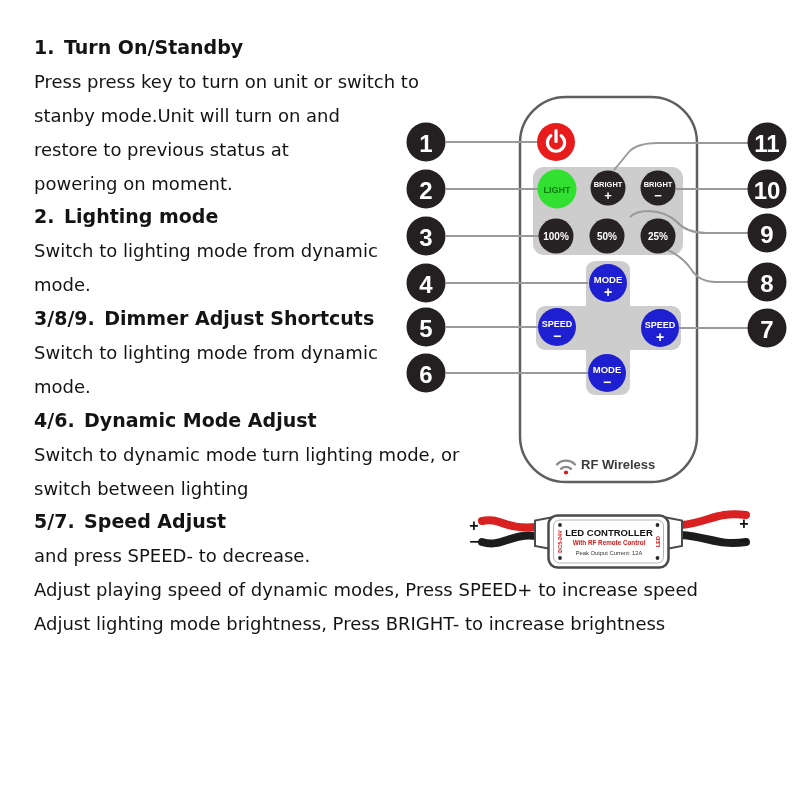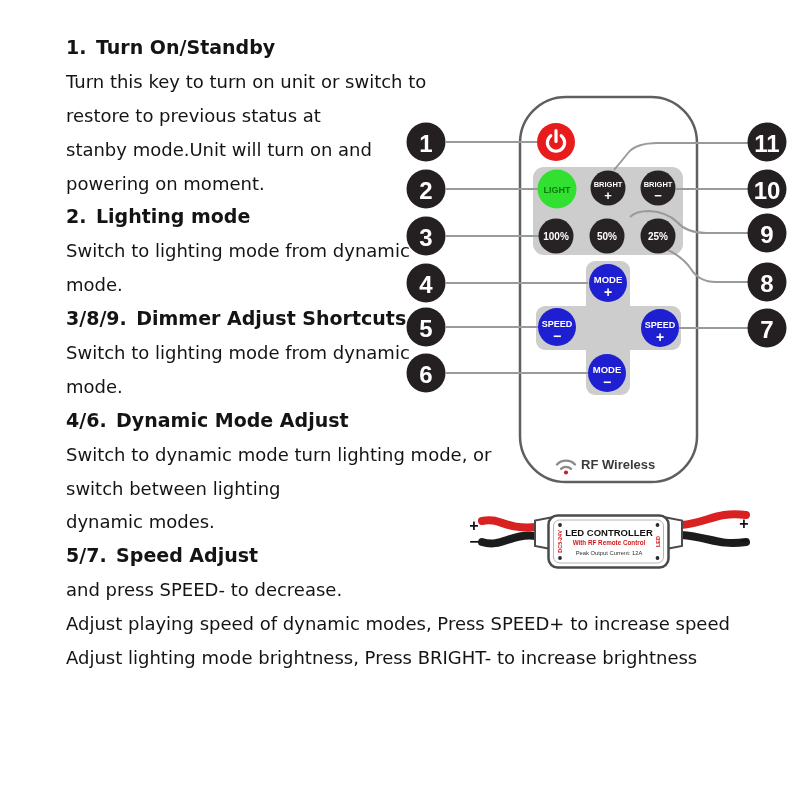--- a/index.html
+++ b/index.html
@@ -1,44 +1,43 @@
 <!DOCTYPE html>
 <html><head>
 <meta charset="utf-8">
 <style>
   html,body{margin:0;padding:0;background:#ffffff;}
   .page{position:relative;width:800px;height:800px;background:#ffffff;overflow:hidden;
         font-family:"DejaVu Sans",sans-serif;}
   .instructions{position:absolute;left:34px;top:31px;color:#141414;}
-  .line{height:33.9px;line-height:33.9px;white-space:nowrap;font-size:18px;margin-left:32px;}
+  .line{height:33.9px;line-height:33.9px;white-space:nowrap;font-size:18px;}
   .line.heading{font-weight:bold;font-size:19px;}
   svg{position:absolute;left:0;top:0;}
   svg text{font-family:"Liberation Sans","DejaVu Sans",sans-serif;}
 </style>
 </head>
 <body>
 
 <div class="page">
 
   <div class="instructions">
     <div class="line heading">1. Turn On/Standby</div>
-    <div class="line">Turn this key to turn on unit or switch to</div>
+    <div class="line">Press press key to turn on unit or switch to</div>
+    <div class="line">stanby mode.Unit will turn on and</div>
     <div class="line">restore to previous status at</div>
-    <div class="line">stanby mode.Unit will turn on and</div>
     <div class="line">powering on moment.</div>
     <div class="line heading">2. Lighting mode</div>
     <div class="line">Switch to lighting mode from dynamic</div>
     <div class="line">mode.</div>
     <div class="line heading">3/8/9. Dimmer Adjust Shortcuts</div>
     <div class="line">Switch to lighting mode from dynamic</div>
     <div class="line">mode.</div>
     <div class="line heading">4/6. Dynamic Mode Adjust</div>
     <div class="line">Switch to dynamic mode turn lighting mode, or</div>
     <div class="line">switch between lighting</div>
-    <div class="line">dynamic modes.</div>
     <div class="line heading">5/7. Speed Adjust</div>
     <div class="line">and press SPEED- to decrease.</div>
     <div class="line">Adjust playing speed of dynamic modes, Press SPEED+ to increase speed</div>
     <div class="line">Adjust lighting mode brightness, Press BRIGHT- to increase brightness</div>
   </div>
 
   <svg width="800" height="800" viewBox="0 0 800 800">
 
     <rect x="520" y="97" width="177" height="385" rx="46" fill="#ffffff" stroke="#5f5f5f" stroke-width="2.5"></rect>
 

